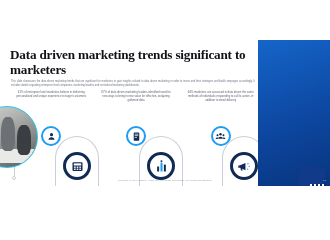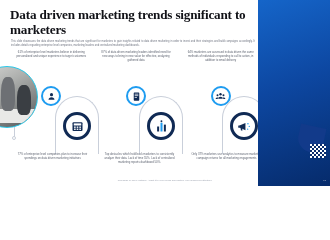--- a/index.html
+++ b/index.html
@@ -2,21 +2,21 @@
 <html><head>
 <meta charset="utf-8">
 <style>
   * { margin:0; padding:0; box-sizing:border-box; }
   html,body { width:330px; height:186px; overflow:hidden; }
   body {
     font-family:"Liberation Sans", sans-serif;
     background:#ffffff;
     position:relative;
   }
-  .slide { position:absolute; inset:0; background:#fff; overflow:hidden; }
+  .slide { position:absolute; inset:0; background:#fff; overflow:hidden;margin-top:40px; }
 
   
   .right-panel {
     position:absolute; right:0; top:0; width:72px; height:186px;
     background:linear-gradient(160deg,#1565c9 0%,#0d47a1 45%,#062b6b 100%);
   }
   .panel-shape {
     position:absolute; right:6px; bottom:34px; width:26px; height:26px;
     background:#123a8a; border-radius:0 0 0 14px; transform:rotate(12deg);
   }

